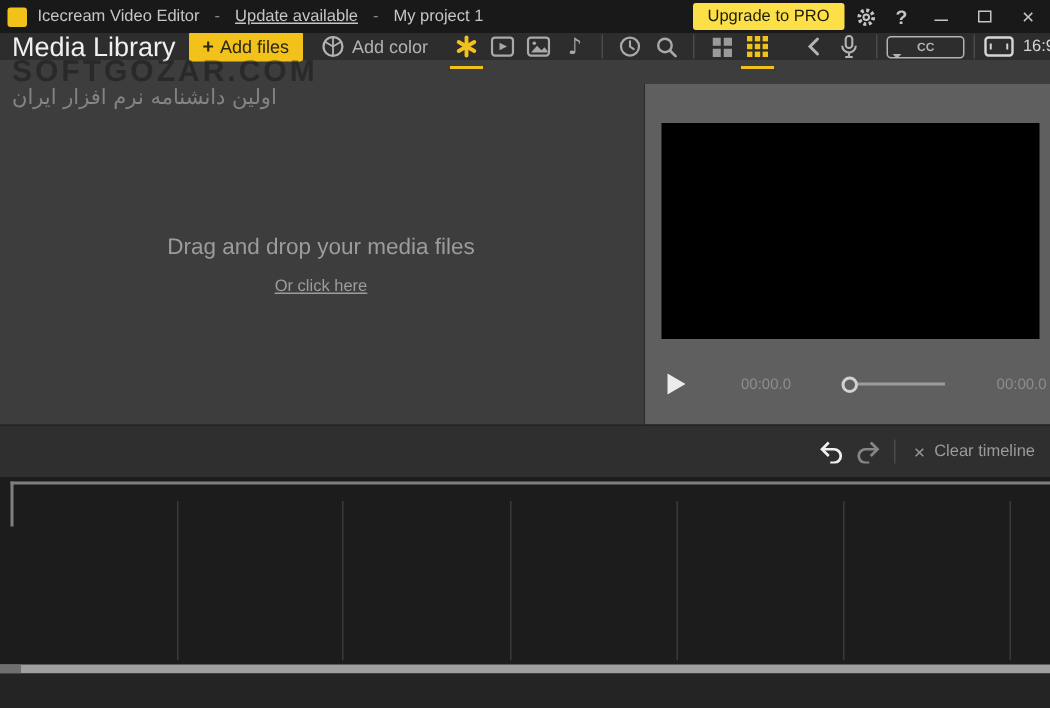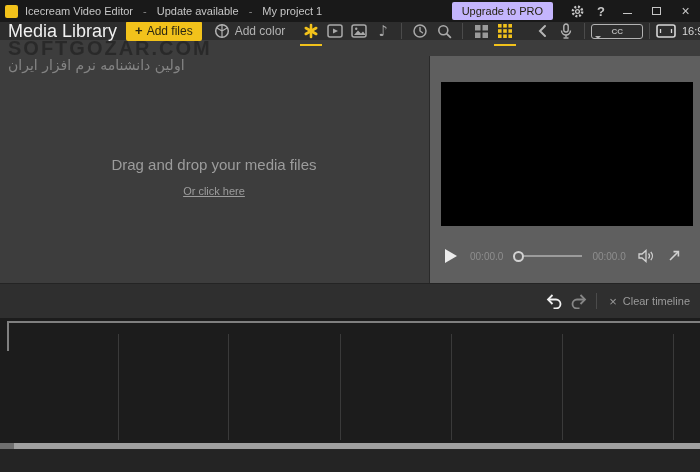--- a/index.html
+++ b/index.html
@@ -12,25 +12,25 @@
   svg { display:block; }
 
   
   .titlebar {
     position:absolute; top:0; left:0; width:700px; height:22px;
     background:#191919; display:flex; align-items:center; z-index:10;justify-content:space-between;
   }
   .app-icon { width:13px; height:13px; border-radius:2px; background:#f2c21b; margin:0 7px 0 5px; }
   .tb-text { font-size:11px; color:#c6c6c6; white-space:nowrap; }
   .tb-dash { font-size:11px; color:#8a8a8a; margin:0 10px; }
-  .tb-update { cursor:pointer; }
+  .tb-update { text-decoration:underline; cursor:pointer; }
   .tb-right { margin-left:auto; display:flex; align-items:center; height:100%; }
   .upgrade-btn {
-    background:#c4b5fd; color:#201d0a; font-size:11px; line-height:16px;
-    padding:1px 10px; border-radius:2px; margin-right:12px; cursor:pointer;
+    background:#fde047; color:#201d0a; font-size:11px; line-height:16px;
+    padding:1px 10px; border-radius:2px; margin-right:2px; cursor:pointer;
   }
   .tb-iconbtn { width:24px; height:22px; display:flex; align-items:center; justify-content:center; cursor:pointer; }
   .help-glyph { color:#c6c6c6; font-size:13px; font-weight:bold; }
   .winbtn { width:29px; height:22px; display:flex; align-items:center; justify-content:center; cursor:pointer; }
   .min-shape { width:9px; height:1px; background:#c6c6c6; margin-top:4px; }
   .max-shape { width:9px; height:8px; border:1px solid #c6c6c6; }
   .close-glyph { color:#c6c6c6; font-size:14px; line-height:14px; }
 
   
   .toolbar {
@@ -88,21 +88,21 @@
   .dz-line { font-size:15px; line-height:21px; color:#9c9c9c; }
   .dz-click { display:inline-block; margin-top:10px; font-size:11px; color:#9c9c9c; text-decoration:underline; cursor:pointer; }
 
   .preview-panel {
     position:absolute; top:56px; left:429px; width:271px; height:227px;
     background:#5f5f5f; border-left:1px solid #2a2a2a;
   }
   .video-frame { position:absolute; top:26px; left:11px; width:252px; height:144px; background:#000; }
   .player-controls {
     position:absolute; left:0; right:0; top:182px; height:36px;
-    display:flex; align-items:center; padding-left:14px;
+    display:flex; align-items:center; padding-left:14px;gap:24px;
   }
   .play-btn { cursor:pointer; margin-right:12px; }
   .time-text { font-size:10px; color:#8e8e8e; white-space:nowrap; }
   .seek { display:flex; align-items:center; margin:0 10px; cursor:pointer; }
   .seek-knob { width:11px; height:11px; border:2px solid #d2d2d2; border-radius:50%; background:transparent; }
   .seek-track { width:58px; height:2px; background:#9c9c9c; }
   .vol-btn, .fs-btn { cursor:pointer; margin-left:12px; }
 
   
   .timeline-header {

